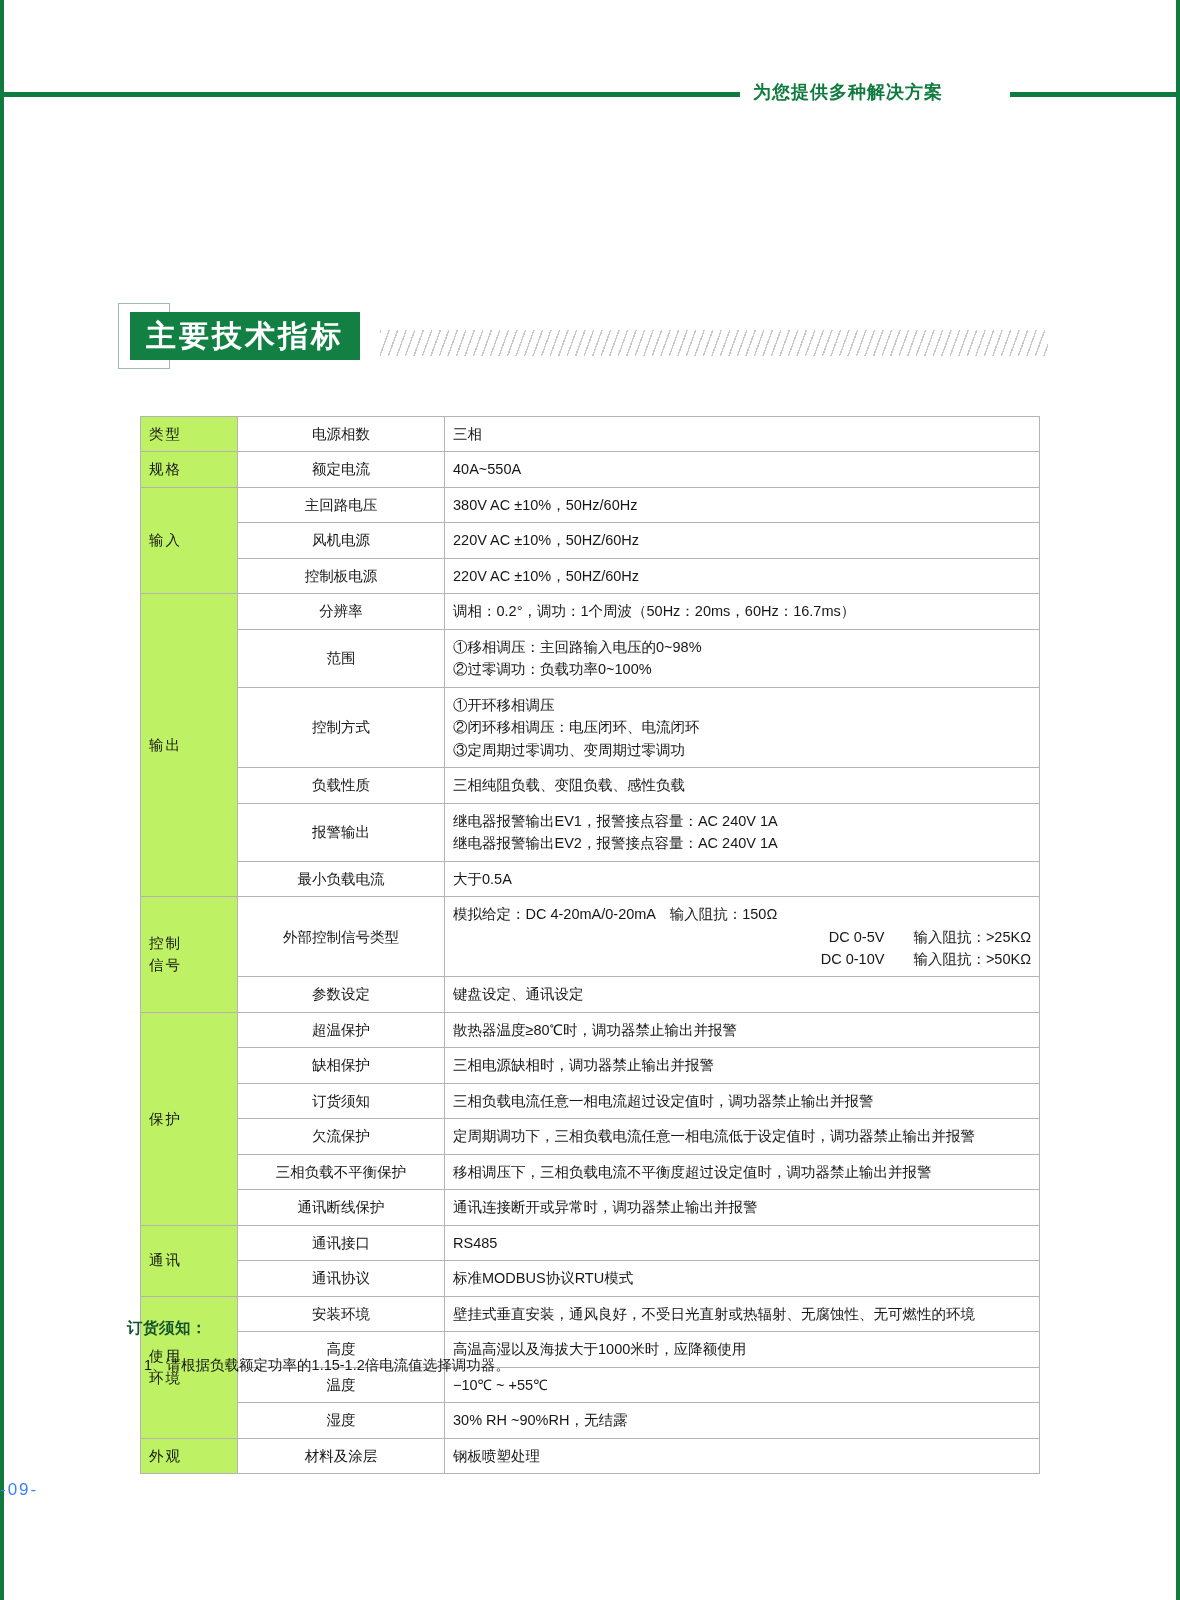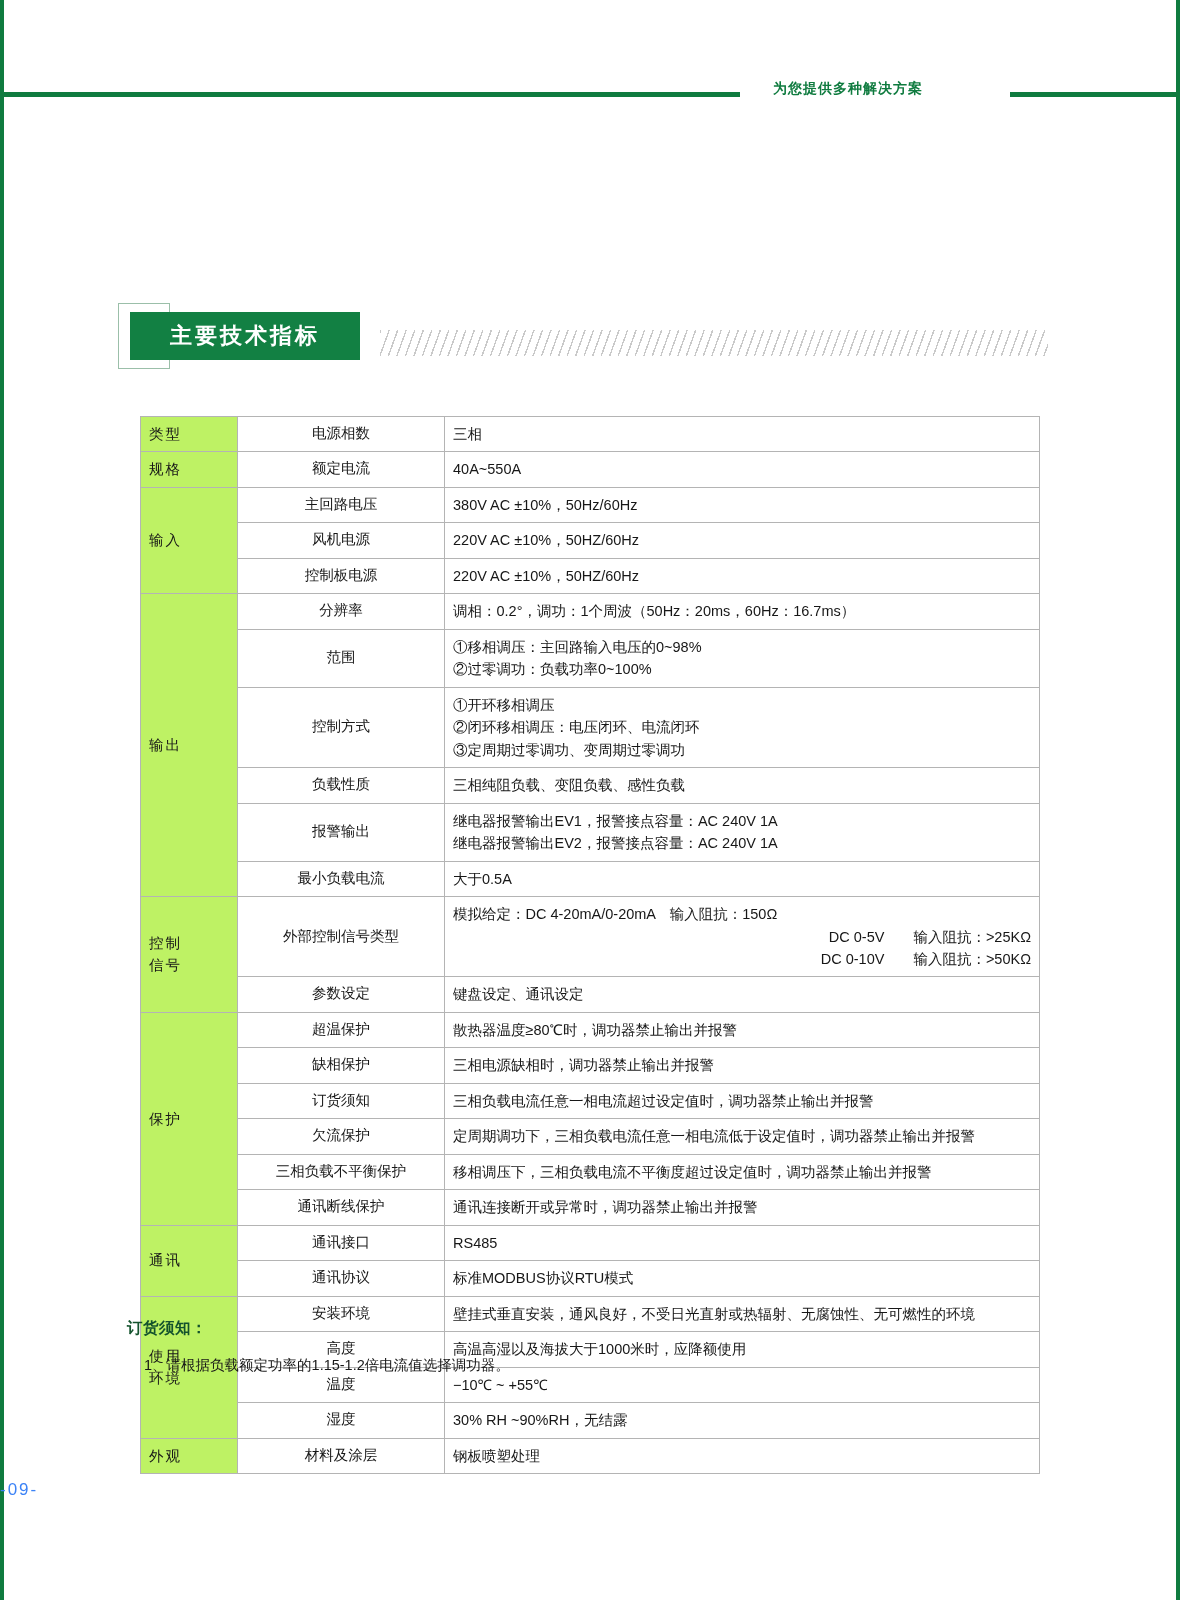--- a/index.html
+++ b/index.html
@@ -51,21 +51,21 @@
     width: 170px;
     height: 5px;
     background: #0f7b3f;
   }
   .header .slogan {
     position: absolute;
     left: 748px;
     top: -8px;
     width: 200px;
     text-align: center;
-    font-size: 14px;
+    font-size: 18px;
     letter-spacing: 1px;
     color: #0f7b3f;
     font-weight: bold;
     white-space: nowrap;
   }
 
   
   .section-title-wrap {
     position: absolute;
     left: 118px;
@@ -88,21 +88,21 @@
     top: 9px;
     width: 230px;
     height: 48px;
     background: #128043;
     display: flex;
     align-items: center;
     justify-content: center;
   }
   .title-box span {
     color: #ffffff;
-    font-size: 22px;
+    font-size: 30px;
     font-weight: bold;
     letter-spacing: 3px;
   }
   .title-hatch {
     position: absolute;
     left: 262px;
     top: 27px;
     right: 10px;
     height: 26px;
     background-image: repeating-linear-gradient(
@@ -141,21 +141,20 @@
     font-weight: normal;
     letter-spacing: 2px;
     font-size: 15px;
     padding: 6px 4px;
   }
   td.sub {
     width: 190px;
     text-align: center;
     background: #ffffff;
     white-space: nowrap;
-    font-family: Liberation Mono, monospace;
   }
   td.val {
     background: #ffffff;
     padding-left: 14px;
   }
   td.val .line { display: block; }
   td.val .indent1 { display: block; padding-left: 22px; text-align: right; }
 
   
   .notice {

